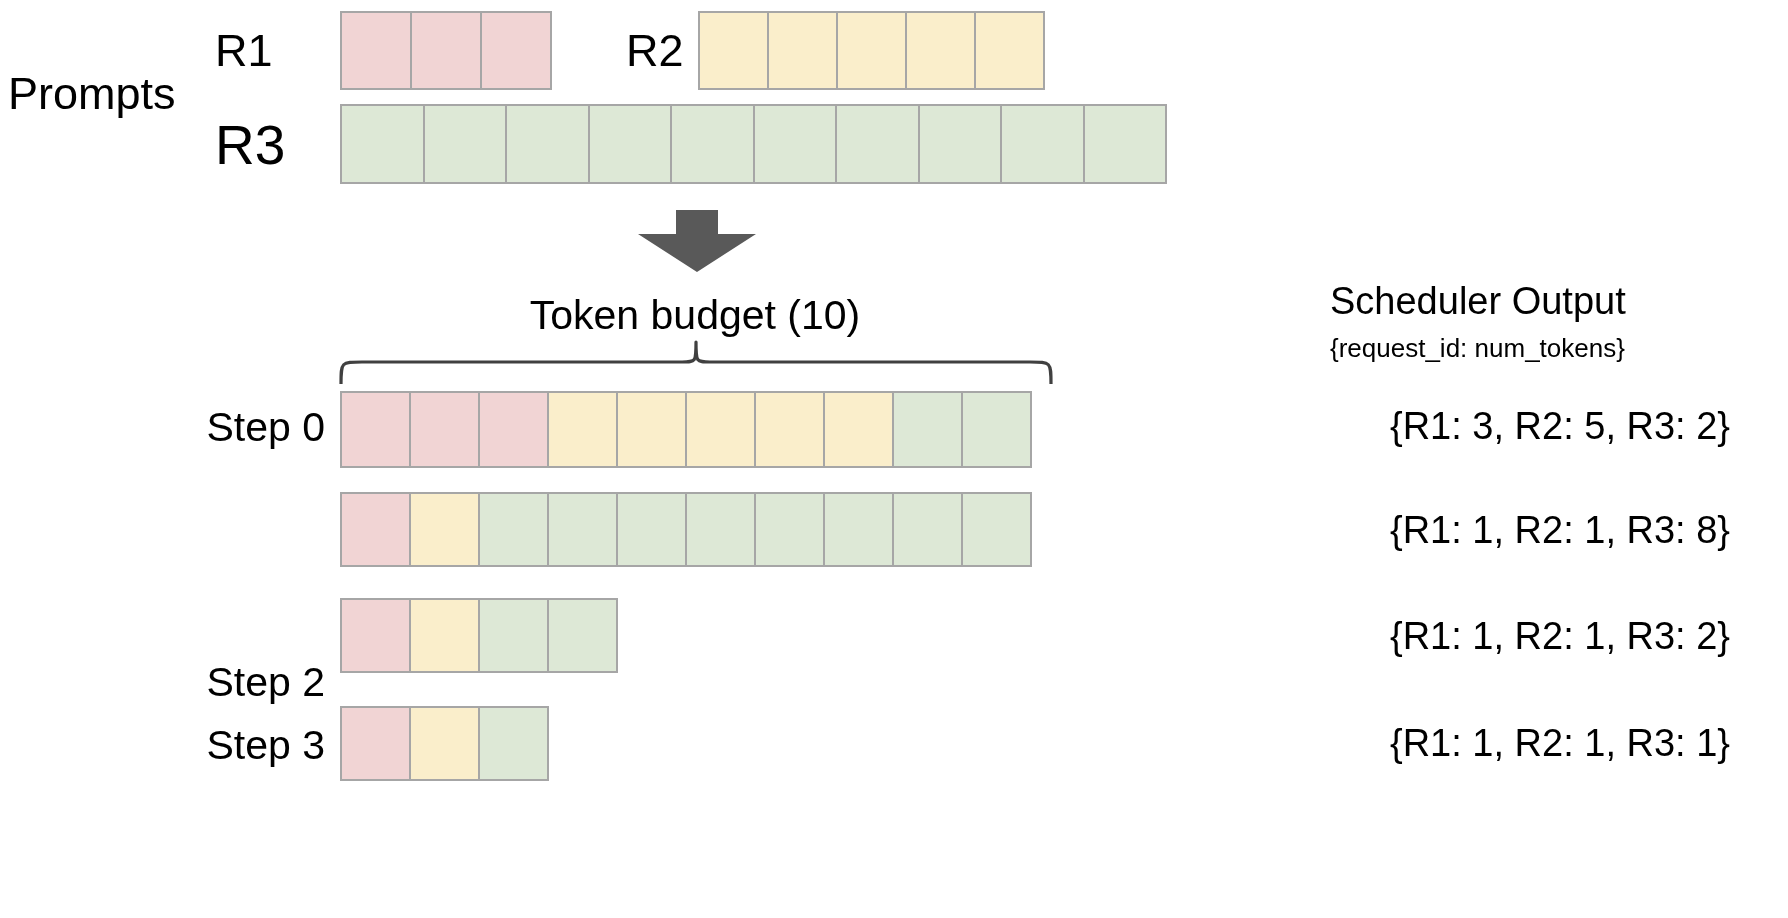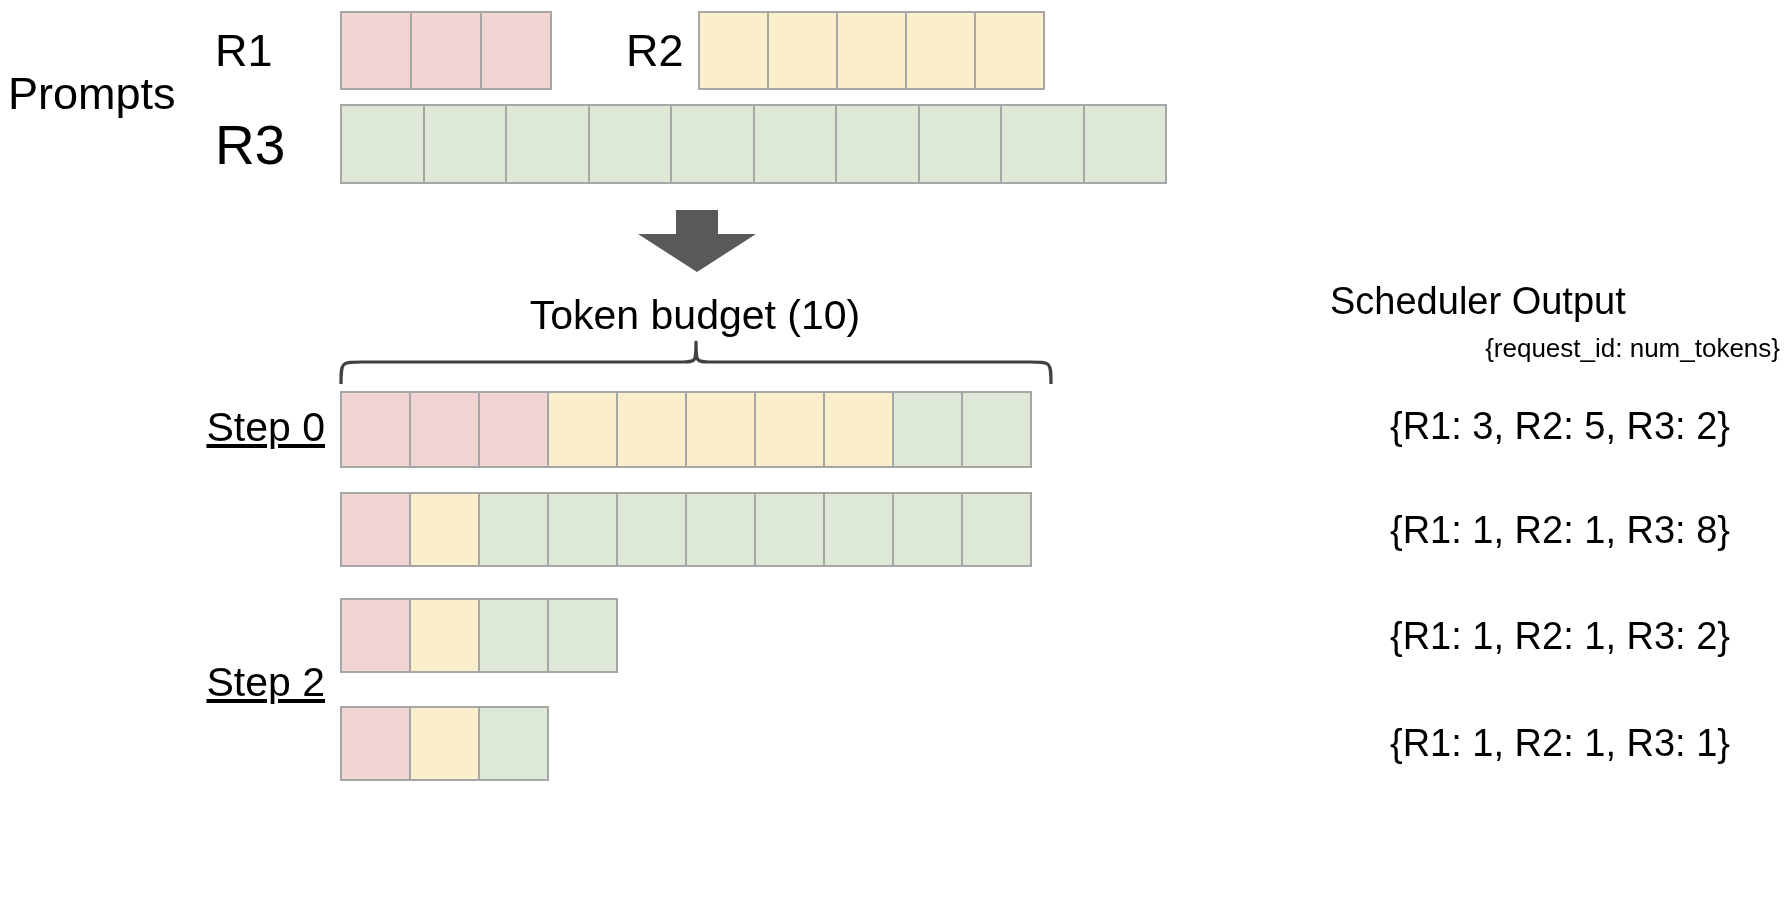--- a/index.html
+++ b/index.html
@@ -15,25 +15,25 @@
   .cell{box-sizing:border-box;border:2px solid #a6a6a6;margin-right:-2px;}
   .cell:last-child{margin-right:0;}
 
   
   .lbl{position:absolute;white-space:nowrap;line-height:1;}
   .lbl-prompts{font-size:45px;left:8px;top:71px;}
   .lbl-r1{font-size:45px;left:215px;top:28px;}
   .lbl-r2{font-size:45px;left:626px;top:28px;}
   .lbl-r3{font-size:55px;left:215px;top:118px;}
 
-  .lbl-step{font-size:41px;position:absolute;white-space:nowrap;text-align:right;width:220px;left:105px;text-decoration:underline;}
+  .lbl-step{font-size:41px;position:absolute;white-space:nowrap;text-align:right;width:220px;left:105px;}
 
   .title-budget{position:absolute;font-size:41px;left:0;top:292px;width:1390px;text-align:center;}
   .title-sched{position:absolute;font-size:38px;left:1330px;top:280px;width:450px;text-align:left;}
-  .sub-sched{position:absolute;font-size:26px;left:1330px;top:333px;width:450px;text-align:right;}
+  .sub-sched{position:absolute;font-size:26px;left:1330px;top:333px;width:450px;text-align:left;}
   .outline{position:absolute;font-size:38px;left:1330px;width:460px;text-align:center;white-space:nowrap;}
 
   
   .arrow{position:absolute;left:638px;top:210px;width:118px;height:62px;}
 
   
   .brace{position:absolute;left:338px;top:340px;width:716px;height:44px;}
 </style>
 </head>
 <body>
@@ -122,20 +122,21 @@
 
   <div class="lbl-step" style="top:615px;margin-top:44px;">Step 2</div>
   <div class="strip" style="left:340px;top:598px;height:75px;">
       <div class="cell" style="width: 71px; background: rgb(241, 212, 212);"></div>
       <div class="cell" style="width: 71px; background: rgb(250, 238, 203);"></div>
       <div class="cell" style="width: 71px; background: rgb(221, 232, 214);"></div>
       <div class="cell" style="width: 71px; background: rgb(221, 232, 214);"></div>
     </div>
   <div class="outline" style="top:615px;">{R1: 1, R2: 1, R3: 2}</div>
 
+  <div class="lbl-step" style="top:722px;">Step 3</div>
   <div class="strip" style="left:340px;top:706px;height:75px;">
       <div class="cell" style="width: 71px; background: rgb(241, 212, 212);"></div>
       <div class="cell" style="width: 71px; background: rgb(250, 238, 203);"></div>
       <div class="cell" style="width: 71px; background: rgb(221, 232, 214);"></div>
     </div>
   <div class="outline" style="top:722px;">{R1: 1, R2: 1, R3: 1}</div>
 
 </div>
 
 </body></html>

